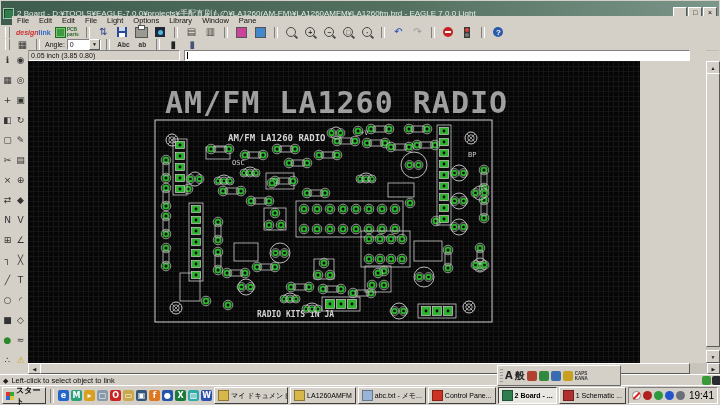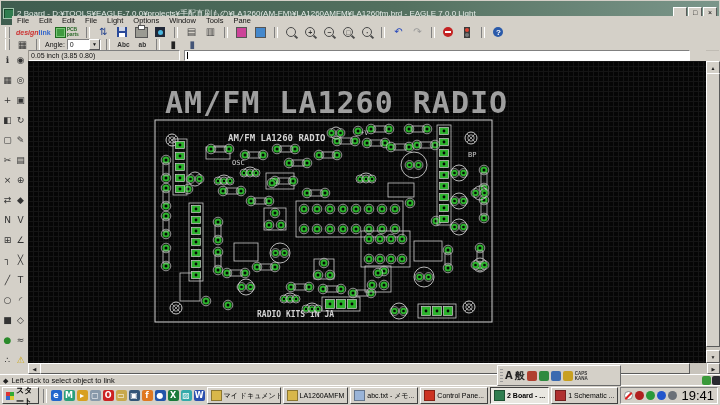--- a/index.html
+++ b/index.html
@@ -65,21 +65,21 @@
   .cmdline{flex:1;height:9px;border:1px solid;border-color:#808080 #fff #fff #808080;background:#fff;
     font-size:7.5px;display:flex;align-items:center;padding-left:2px;color:#000;margin-right:16px;}
   .caret{width:1px;height:7px;background:#000;display:inline-block;}
   
   .palette{position:absolute;left:0;top:50px;width:28px;height:324px;background:#d4d0c8;
     border-right:1px solid #9a968e;display:grid;grid-template-columns:13px 13px;justify-content:center;
     align-content:start;row-gap:0;}
   .pal-btn{width:13px;height:20px;display:flex;align-items:center;justify-content:center;
     font-size:9px;color:#333;font-family:"DejaVu Sans",sans-serif;}
   
-  .canvas{position:absolute;left:28px;top:61px;width:678px;height:302px;background:#060606;
+  .canvas{position:absolute;left:28px;top:61px;width:612px;height:302px;background:#060606;
     background-image:linear-gradient(#151515 1px,transparent 1px),linear-gradient(90deg,#151515 1px,transparent 1px);
     background-size:5px 5px;overflow:hidden;}
   .canvas svg{position:absolute;left:0;top:0;}
   
   .vscroll{position:absolute;left:706px;top:61px;width:14px;height:302px;background:#c8c4bc;}
   .hscroll{position:absolute;left:28px;top:363px;width:692px;height:11px;background:#c8c4bc;}
   .sb-btn{position:absolute;background:#d4d0c8;border:1px solid;border-color:#fff #5a5a5a #5a5a5a #fff;
     font-size:5px;color:#222;display:flex;align-items:center;justify-content:center;}
   .sb-thumb{position:absolute;background:#d4d0c8;border:1px solid;border-color:#fff #5a5a5a #5a5a5a #fff;}
   
@@ -102,21 +102,21 @@
   .task-area{display:flex;gap:2px;margin-left:auto;align-items:center;}
   .task{height:15px;display:flex;align-items:center;gap:2px;padding:0 3px;max-width:66px;overflow:hidden;
     background:#d4d0c8;border:1px solid;border-color:#fff #404040 #404040 #fff;font-size:7px;color:#000;white-space:nowrap;}
   .task.active{border-color:#404040 #fff #fff #404040;background:#e9e7e1;font-weight:bold;}
   .task .tico{width:9px;height:9px;flex:0 0 9px;border:1px solid rgba(0,0,0,.35);}
   .tray{height:15px;border:1px solid;border-color:#808080 #fff #fff #808080;display:flex;align-items:center;
     gap:2px;padding:0 3px;}
   .tray-ico{width:9px;height:9px;border-radius:50%;}
   .tray-ico.mute{background:#fff;border:1px solid #888;position:relative;box-sizing:border-box;}
   .tray-ico.mute::before{content:"";position:absolute;left:-1px;top:3px;width:9px;height:2px;background:#d22;transform:rotate(-45deg);}
-  .clock{font-size:13px;color:#000;margin-left:2px;}
+  .clock{font-size:10px;color:#000;margin-left:2px;}
   
   .ime{position:absolute;left:497px;top:365px;width:118px;height:19px;background:#d4d0c8;z-index:60;
     border:1px solid;border-color:#fff #6a6a6a #6a6a6a #fff;display:flex;align-items:center;gap:2px;padding:0 2px;}
   .ime-handle{width:3px;height:13px;background:repeating-linear-gradient(#9a9a9a 0 1px,#d4d0c8 1px 3px);}
   .ime-ch{font-size:10px;font-weight:bold;color:#222;font-family:"DejaVu Sans",sans-serif;}
   .ime-ico{width:10px;height:10px;border-radius:2px;}
   .ime-state{display:flex;flex-direction:column;font-size:4.5px;line-height:5px;color:#333;font-weight:bold;}
 </style>
 </head>
 <body>
@@ -133,22 +133,22 @@
       </span>
   </div>
 
   <div class="menubar">
       <span class="menu-item">File</span>
       <span class="menu-item">Edit</span>
       <span class="menu-item">Edit</span>
       <span class="menu-item">File</span>
       <span class="menu-item">Light</span>
       <span class="menu-item">Options</span>
+      <span class="menu-item">Library</span>
       <span class="menu-item">Window</span>
-      <span class="menu-item">Tools</span>
       <span class="menu-item">Pane</span>
     </div>
 
   <div class="toolbar1">
     <div class="grip"></div>
     <span class="logo-dl"><span style="color:#c33;font-style:italic">design</span><span>link</span></span>
     <span class="logo-pcb">
       <span class="chip"></span>
       <span class="ptxt"><span>PCB</span><br><span>parts</span></span>
     </span>

